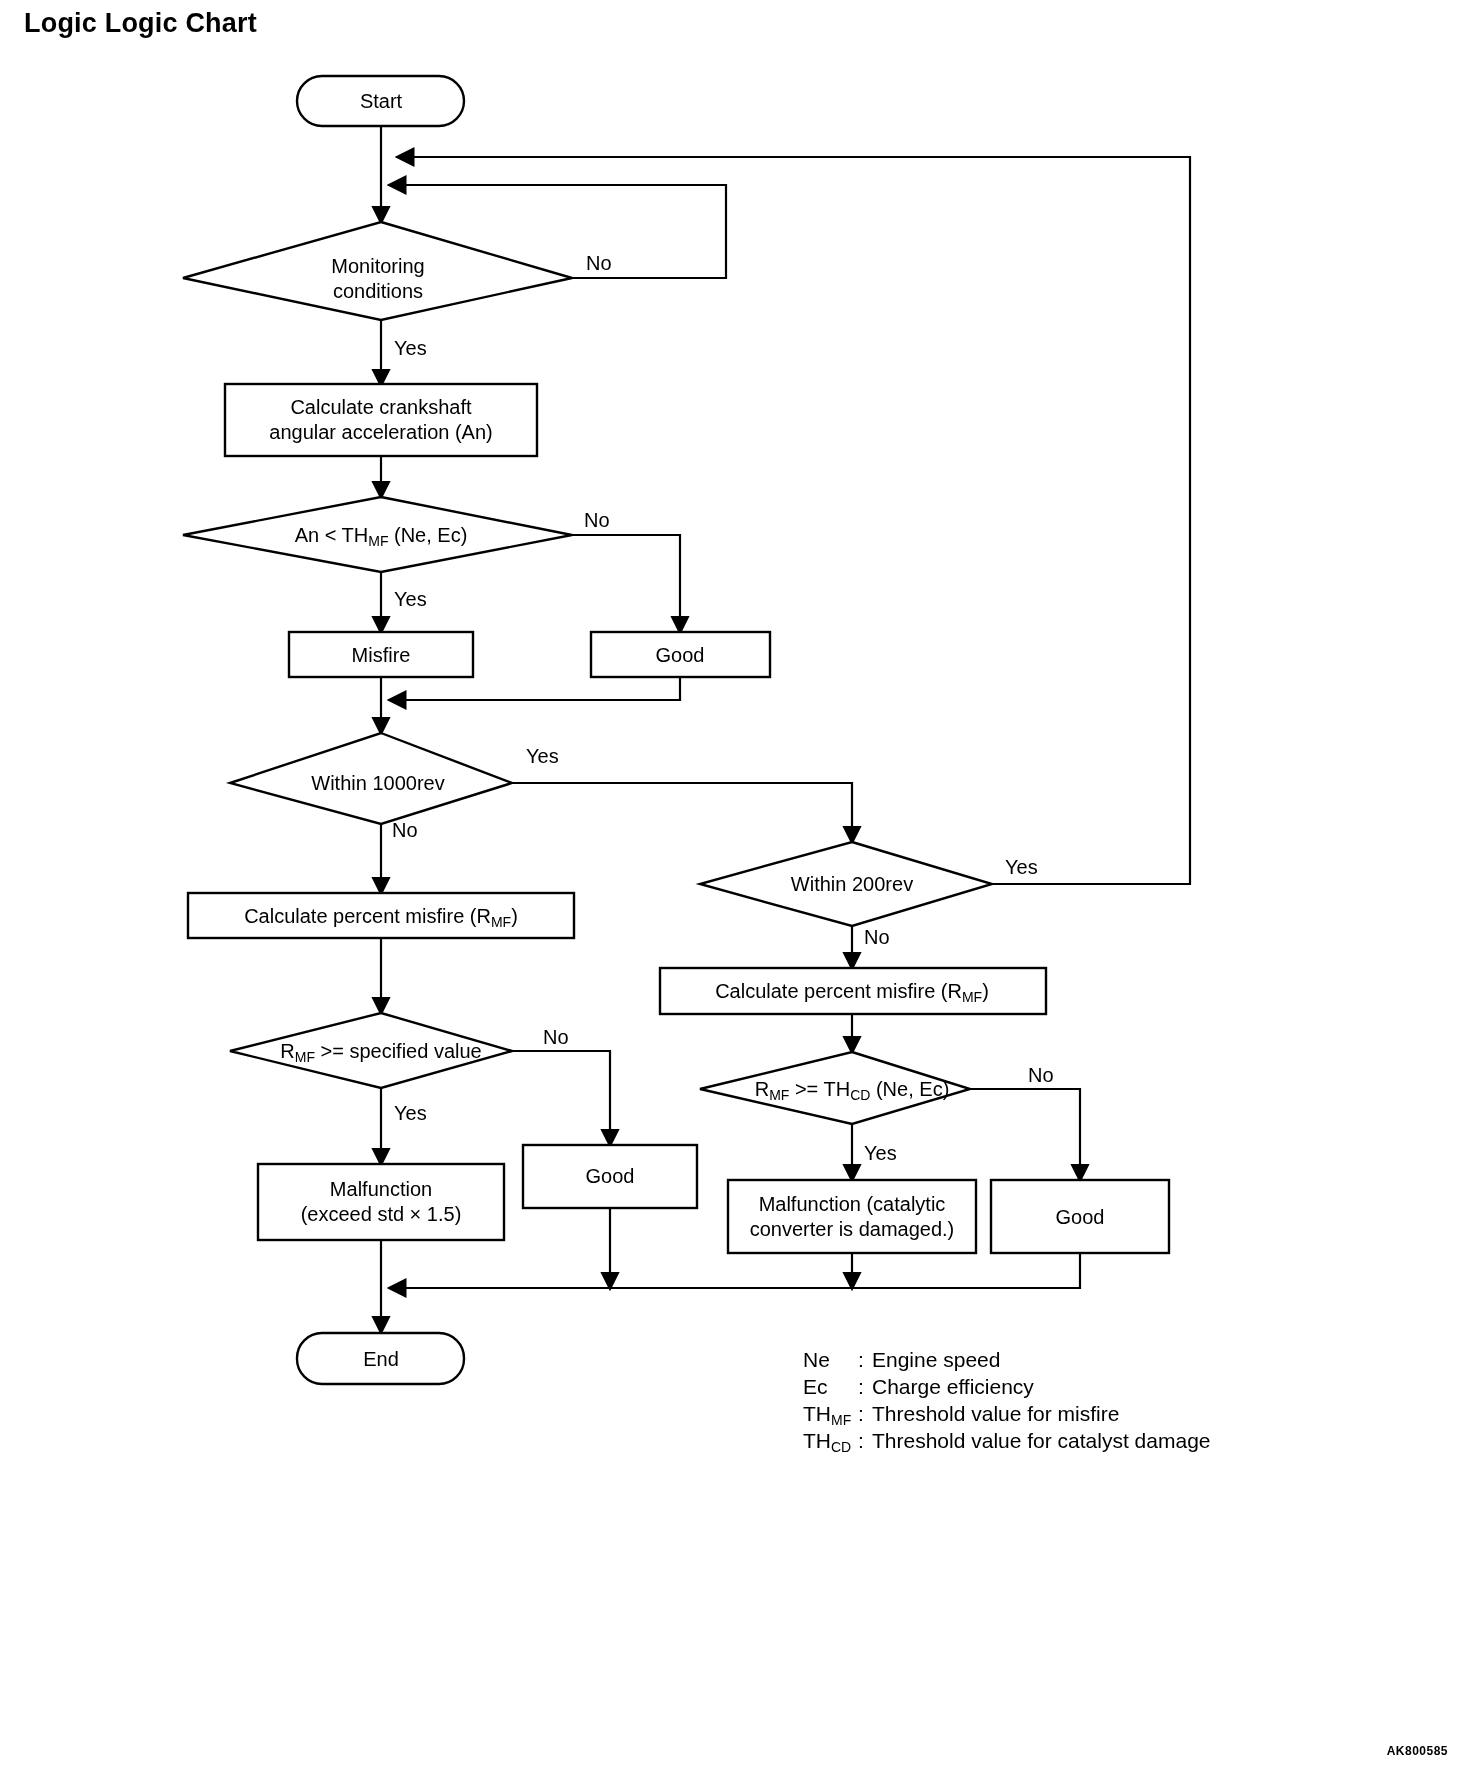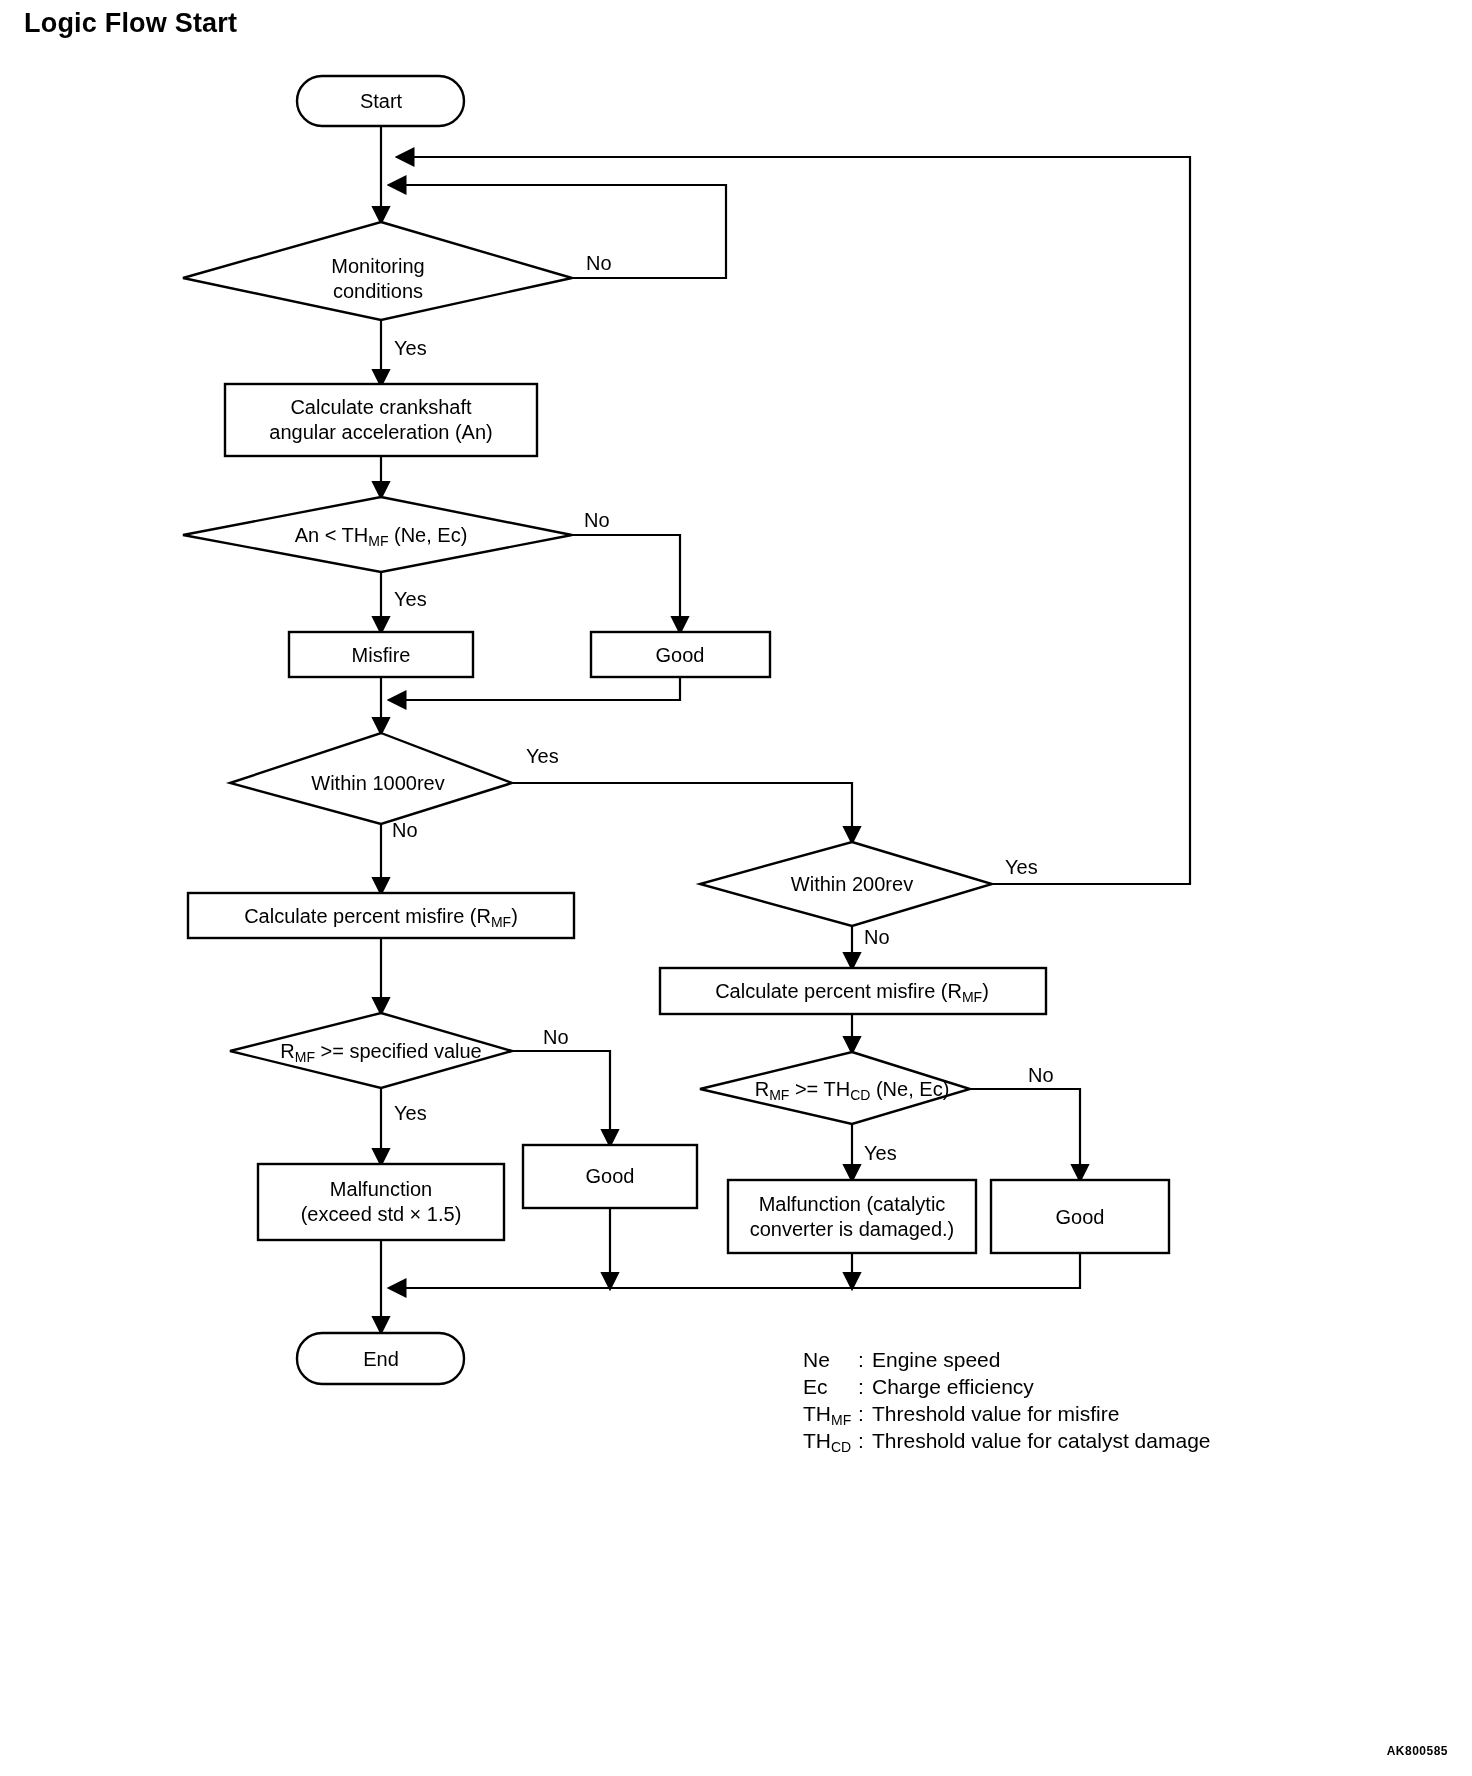--- a/index.html
+++ b/index.html
@@ -57,21 +57,21 @@
     bottom: 18px;
     font-size: 12px;
     font-weight: bold;
     letter-spacing: 0.5px;
     color: #000;
   }
 </style>
 </head>
 <body>
 
-<div id="page-title">Logic Flow Start</div>
+<div id="page-title">Logic Logic Chart</div>
 
 <div id="chart-area">
 <svg width="1472" height="1776" viewBox="0 0 1472 1776" xmlns="http://www.w3.org/2000/svg">
   <defs>
     <marker id="arrow" viewBox="0 0 12 12" refX="10" refY="6" markerWidth="9" markerHeight="9" orient="auto-start-reverse">
       <path d="M 0 0 L 12 6 L 0 12 z" fill="#000"></path>
     </marker>
   </defs>
 
   <path class="conn" d="M 381 126 L 381 222" marker-end="url(#arrow)"></path>

